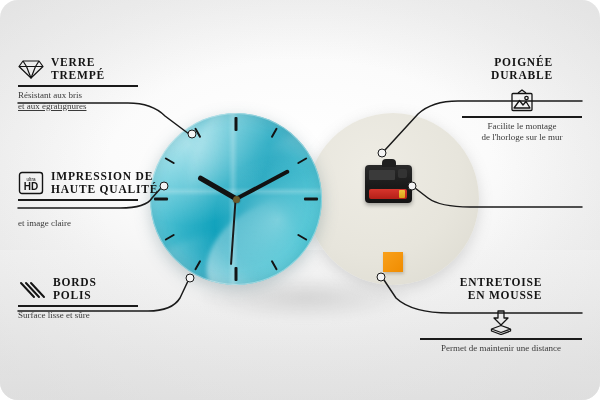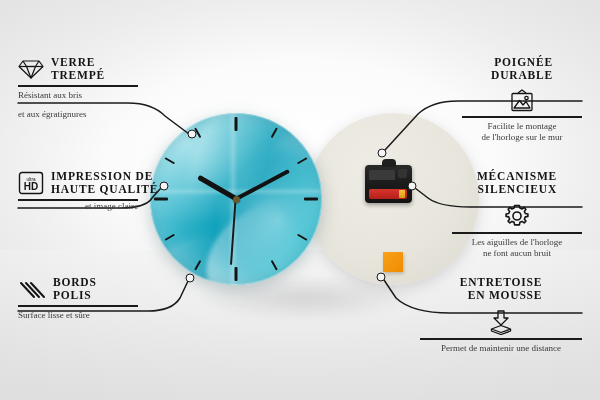--- a/index.html
+++ b/index.html
@@ -6,20 +6,21 @@
   body{
     width:600px;height:400px;overflow:hidden;
     font-family:"Liberation Serif", serif;
     background:#ffffff;
   }
   #stage{
     position:relative;width:600px;height:400px;
     background:
       radial-gradient(ellipse 420px 200px at 300px 150px, #ffffff 0%, #fbfbfb 45%, #f2f2f2 75%, #ececec 100%);
     overflow:hidden;
+    border-radius:18px;
   }
   
   .floor{
     position:absolute;left:0;right:0;top:250px;height:150px;
     background:linear-gradient(180deg,#f4f4f4 0%,#efefef 35%,#e9e9e9 70%,#e4e4e4 100%);
   }
   .vignette{
     position:absolute;inset:0;
     background:radial-gradient(ellipse 400px 260px at 300px 190px, rgba(255,255,255,0) 50%, rgba(210,210,210,0.30) 100%);
   }
@@ -231,37 +232,37 @@
           <path d="M8.5,8.5 L17.5,8.5"></path>
         </g>
       </svg>
       <div>
         <div class="co-title">VERRE</div>
         <div class="co-title">TREMPÉ</div>
       </div>
     </div>
     <div class="co-rule" style="width:120px;"></div>
     <div class="co-desc">Résistant aux bris</div>
-    <div class="co-desc" style="margin-top:8px;">et aux égratignures</div>
+    <div class="co-desc" style="margin-top:0;text-decoration:underline;">et aux égratignures</div>
   </div>
 
   <div class="callout left" style="left:18px;top:170px;width:120px;">
     <div class="co-head">
       <svg class="ico" width="26" height="24" viewBox="0 0 26 24">
         <rect x="1.5" y="1.5" width="23" height="21" rx="2.5" fill="none" stroke="#141414" stroke-width="1.4"></rect>
         <text x="13" y="9.5" font-family="Liberation Sans, sans-serif" font-size="4.6" text-anchor="middle" fill="#141414">ultra</text>
         <text x="13" y="19" font-family="Liberation Sans, sans-serif" font-size="10" font-weight="bold" text-anchor="middle" fill="#141414">HD</text>
       </svg>
       <div>
         <div class="co-title">IMPRESSION DE</div>
         <div class="co-title">HAUTE QUALITÉ</div>
       </div>
     </div>
     <div class="co-rule" style="width:120px;"></div>
-    <div class="co-desc" style="margin-top:0;text-align:right;">et image claire</div>
+    <div class="co-desc" style="margin-top:17px;">et image claire</div>
   </div>
 
   <div class="callout left" style="left:18px;top:276px;width:120px;">
     <div class="co-head">
       <svg class="ico" width="28" height="22" viewBox="0 0 28 22">
         <g stroke="#141414" stroke-width="2" stroke-linecap="round">
           <path d="M3,5 L16,19"></path>
           <path d="M8,5 L21,19"></path>
           <path d="M13,5 L26,19"></path>
         </g>
@@ -288,37 +289,20 @@
           <path d="M5,19 L10.5,11.5 L14,16 L17,12.5 L21,19 Z"></path>
           <circle cx="17.5" cy="9" r="1.7"></circle>
         </g>
       </svg>
     </div>
     <div class="co-rule" style="width:120px;"></div>
     <div class="co-desc">Facilite le montage</div>
     <div class="co-desc" style="margin-top:0;">de l'horloge sur le mur</div>
   </div>
 
-  <div class="callout right" style="left:452px;top:170px;width:130px;">
-    <div class="co-head">
-      <div>
-        <div class="co-title">MÉCANISME</div>
-        <div class="co-title">SILENCIEUX</div>
-      </div>
-      <svg class="ico" width="26" height="26" viewBox="0 0 26 26">
-        <g fill="none" stroke="#141414" stroke-width="1.6" stroke-linejoin="round">
-          <path d="M13,2.5 l2.4,0 0.5,2.6 2.1,0.9 2.2,-1.5 1.7,1.7 -1.5,2.2 0.9,2.1 2.6,0.5 0,2.4 -2.6,0.5 -0.9,2.1 1.5,2.2 -1.7,1.7 -2.2,-1.5 -2.1,0.9 -0.5,2.6 -2.4,0 -2.4,0 -0.5,-2.6 -2.1,-0.9 -2.2,1.5 -1.7,-1.7 1.5,-2.2 -0.9,-2.1 -2.6,-0.5 0,-2.4 2.6,-0.5 0.9,-2.1 -1.5,-2.2 1.7,-1.7 2.2,1.5 2.1,-0.9 0.5,-2.6 z"></path>
-          <circle cx="13" cy="13" r="4"></circle>
-        </g>
-      </svg>
-    </div>
-    <div class="co-rule" style="width:130px;"></div>
-    <div class="co-desc">Les aiguilles de l'horloge</div>
-    <div class="co-desc" style="margin-top:0;">ne font aucun bruit</div>
-  </div>
 
   <div class="callout right" style="left:420px;top:276px;width:162px;">
     <div class="co-head">
       <div>
         <div class="co-title">ENTRETOISE</div>
         <div class="co-title">EN MOUSSE</div>
       </div>
       <svg class="ico" width="26" height="26" viewBox="0 0 26 26">
         <g fill="none" stroke="#141414" stroke-width="1.3" stroke-linejoin="round">
           <path d="M10,2 h6 v7 h4 l-7,7 -7,-7 h4 z"></path>

